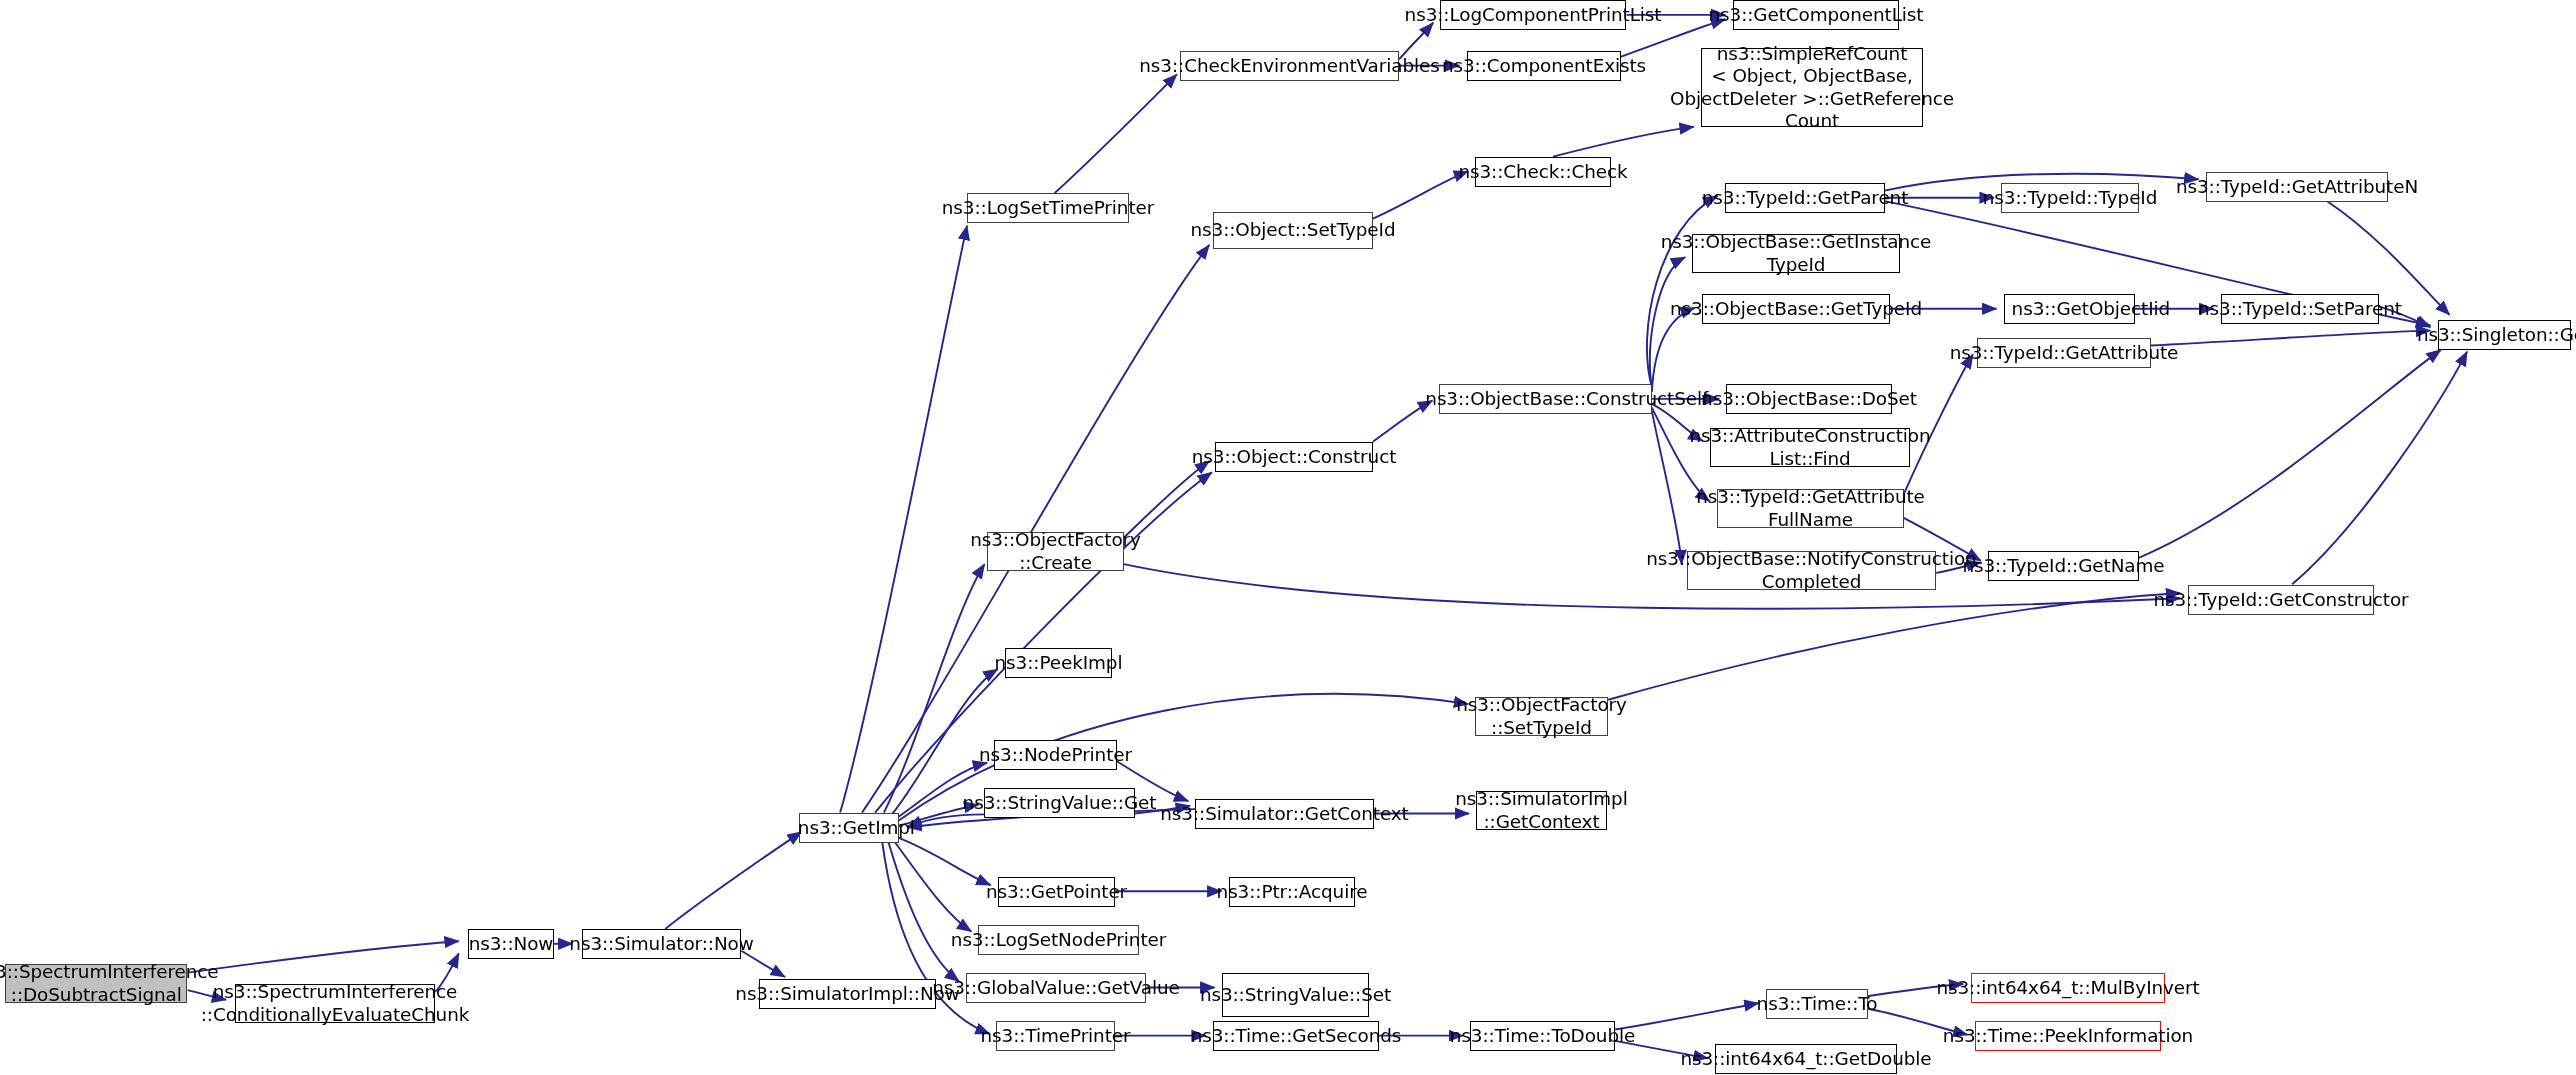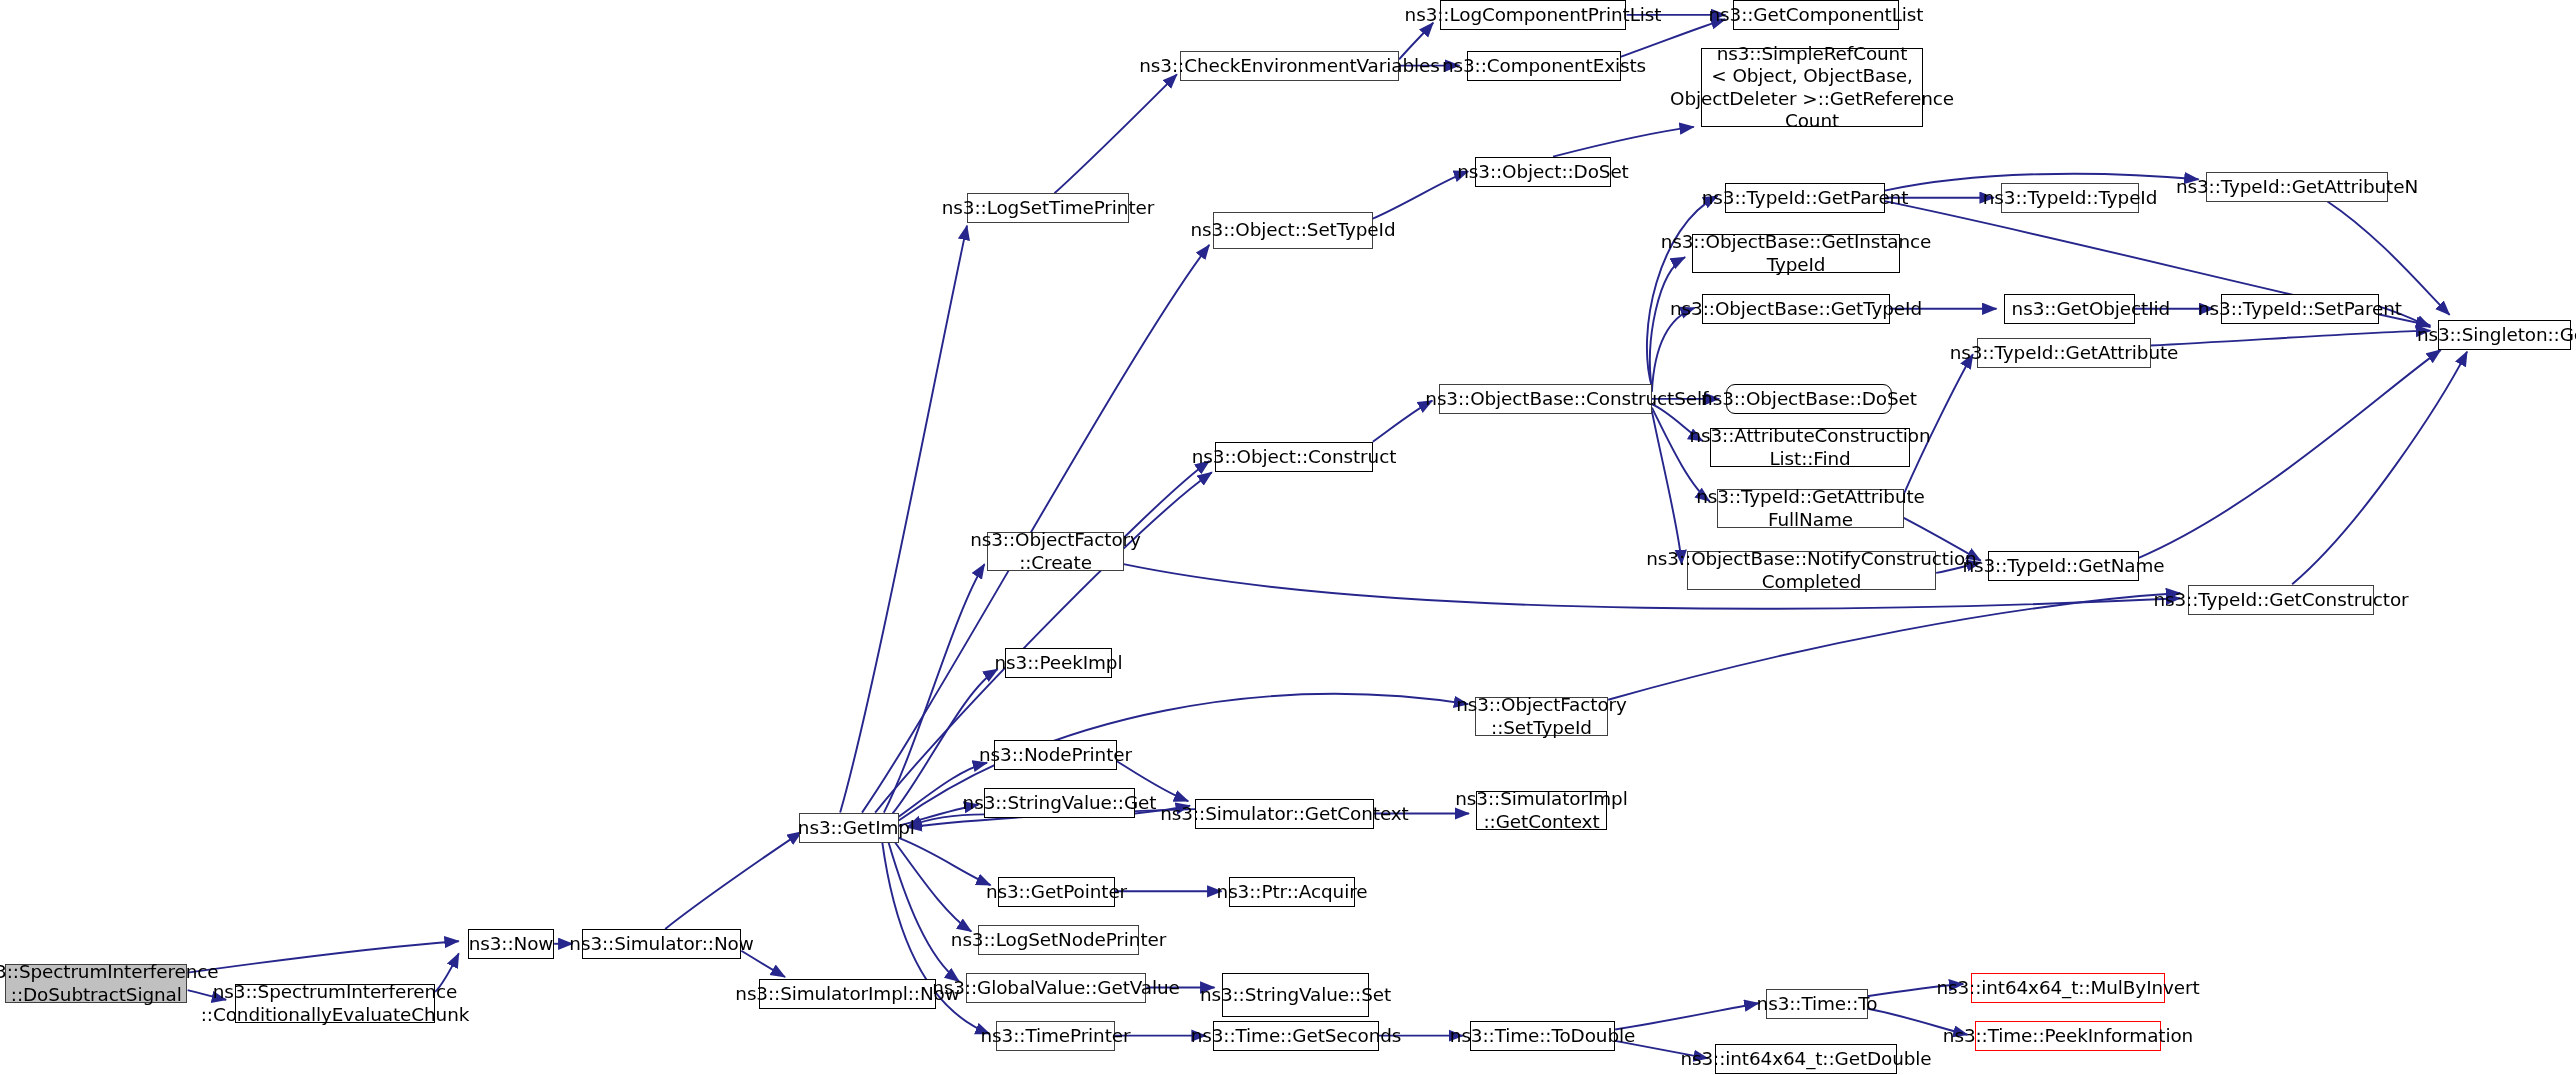--- a/index.html
+++ b/index.html
@@ -130,27 +130,27 @@
       <div class="node" style="left: 1213px; top: 212px; width: 160px; height: 37px;">ns3::Object::SetTypeId</div>
       <div class="node thin" style="left: 1215px; top: 442px; width: 158px; height: 30px;">ns3::Object::Construct</div>
       <div class="node" style="left: 1180px; top: 51px; width: 219px; height: 30px;">ns3::CheckEnvironmentVariables</div>
       <div class="node thin" style="left: 1440px; top: 0px; width: 186px; height: 30px;">ns3::LogComponentPrintList</div>
       <div class="node thin" style="left: 1467px; top: 51px; width: 154px; height: 30px;">ns3::ComponentExists</div>
       <div class="node thin" style="left: 1733px; top: 0px; width: 166px; height: 30px;">ns3::GetComponentList</div>
       <div class="node thin" style="left: 1701px; top: 48px; width: 222px; height: 79px;">ns3::SimpleRefCount
 &lt; Object, ObjectBase,
 ObjectDeleter &gt;::GetReference
 Count</div>
-      <div class="node thin" style="left: 1475px; top: 157px; width: 136px; height: 30px;">ns3::Object::DoSet</div>
+      <div class="node thin" style="left: 1475px; top: 157px; width: 136px; height: 30px;">ns3::Check::Check</div>
       <div class="node" style="left: 1439px; top: 384px; width: 213px; height: 30px; padding-left: 48px;">ns3::ObjectBase::ConstructSelf</div>
       <div class="node thin" style="left: 1725px; top: 183px; width: 160px; height: 30px;">ns3::TypeId::GetParent</div>
       <div class="node thin" style="left: 1692px; top: 234px; width: 208px; height: 39px;">ns3::ObjectBase::GetInstance
 TypeId</div>
       <div class="node thin" style="left: 1702px; top: 294px; width: 188px; height: 30px;">ns3::ObjectBase::GetTypeId</div>
-      <div class="node thin" style="left: 1726px; top: 384px; width: 166px; height: 30px; border-radius: 9px;">ns3::ObjectBase::DoSet</div>
+      <div class="node thin" style="left: 1726px; top: 384px; width: 166px; height: 30px;">ns3::ObjectBase::DoSet</div>
       <div class="node thin" style="left: 1710px; top: 428px; width: 200px; height: 39px;">ns3::AttributeConstruction
 List::Find</div>
       <div class="node" style="left: 1717px; top: 489px; width: 187px; height: 39px;">ns3::TypeId::GetAttribute
 FullName</div>
       <div class="node" style="left: 1687px; top: 551px; width: 249px; height: 39px;">ns3::ObjectBase::NotifyConstruction
 Completed</div>
       <div class="node" style="left: 2001px; top: 183px; width: 138px; height: 30px;">ns3::TypeId::TypeId</div>
       <div class="node thin" style="left: 2004px; top: 294px; width: 131px; height: 30px; padding-left: 48px;">ns3::GetObjectIid</div>
       <div class="node" style="left: 1977px; top: 338px; width: 174px; height: 30px;">ns3::TypeId::GetAttribute</div>
       <div class="node thin" style="left: 1988px; top: 551px; width: 151px; height: 30px;">ns3::TypeId::GetName</div>

